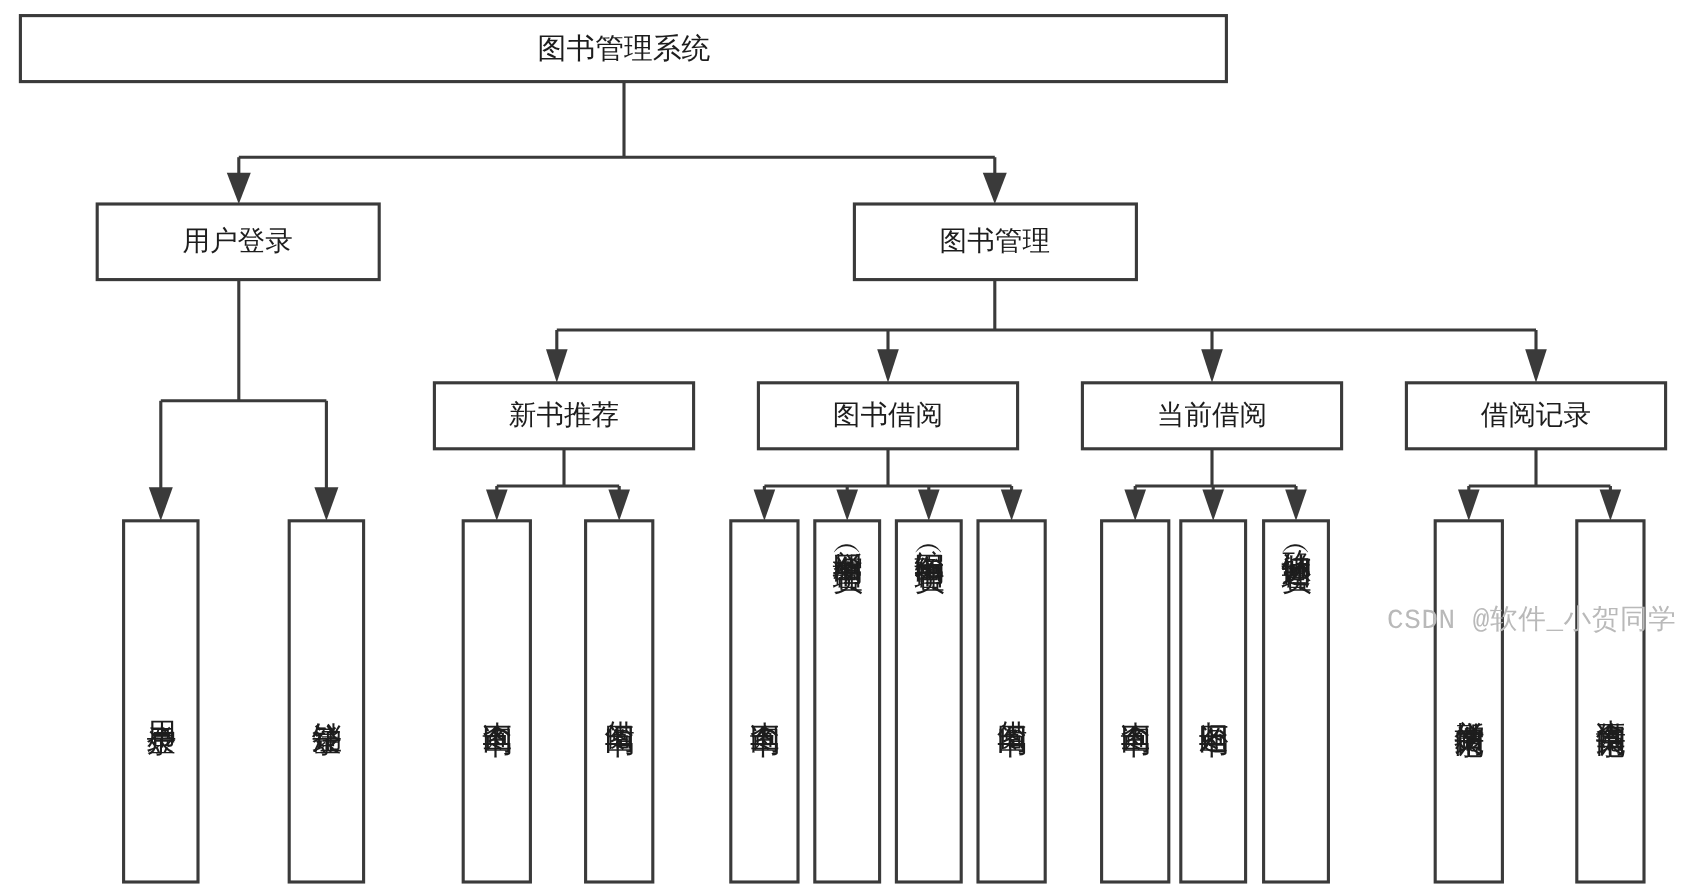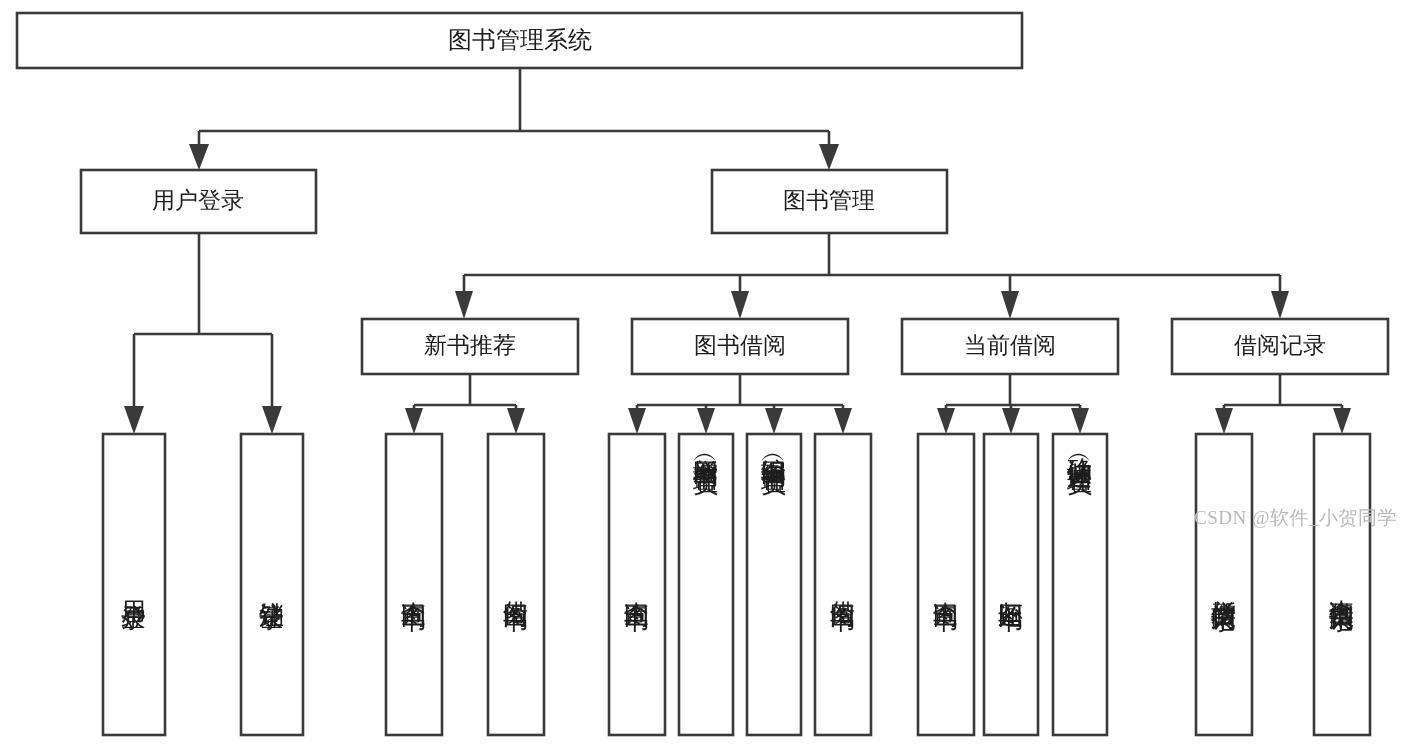--- a/index.html
+++ b/index.html
@@ -67,22 +67,22 @@
     display: flex;
     align-items: center;
     justify-content: center;
     white-space: nowrap;
     pointer-events: none;
   }
   .watermark {
     position: absolute;
     right: 8px;
     bottom: 4px;
-    font-family: Liberation Serif, serif;
-    font-size: 19px;
+    font-family: Liberation Mono, monospace;
+    font-size: 23px;
     color: #b9b9b9;
     letter-spacing: 0.5px;
     white-space: nowrap;
   }
 </style>
 </head>
 <body>
 
 <div id="diagram-root">
 

